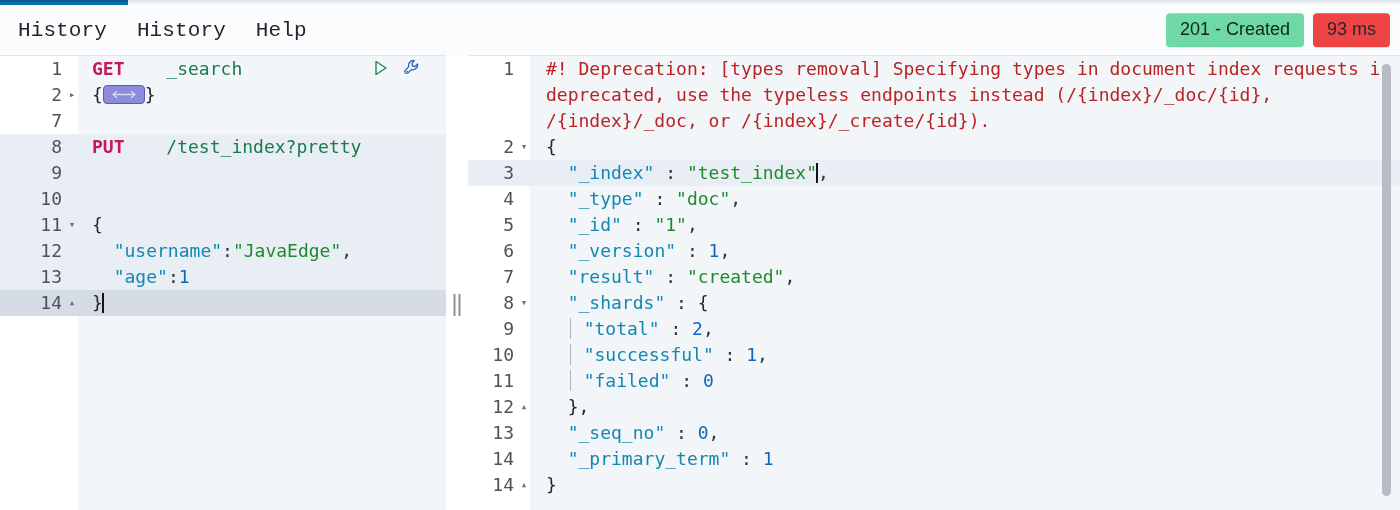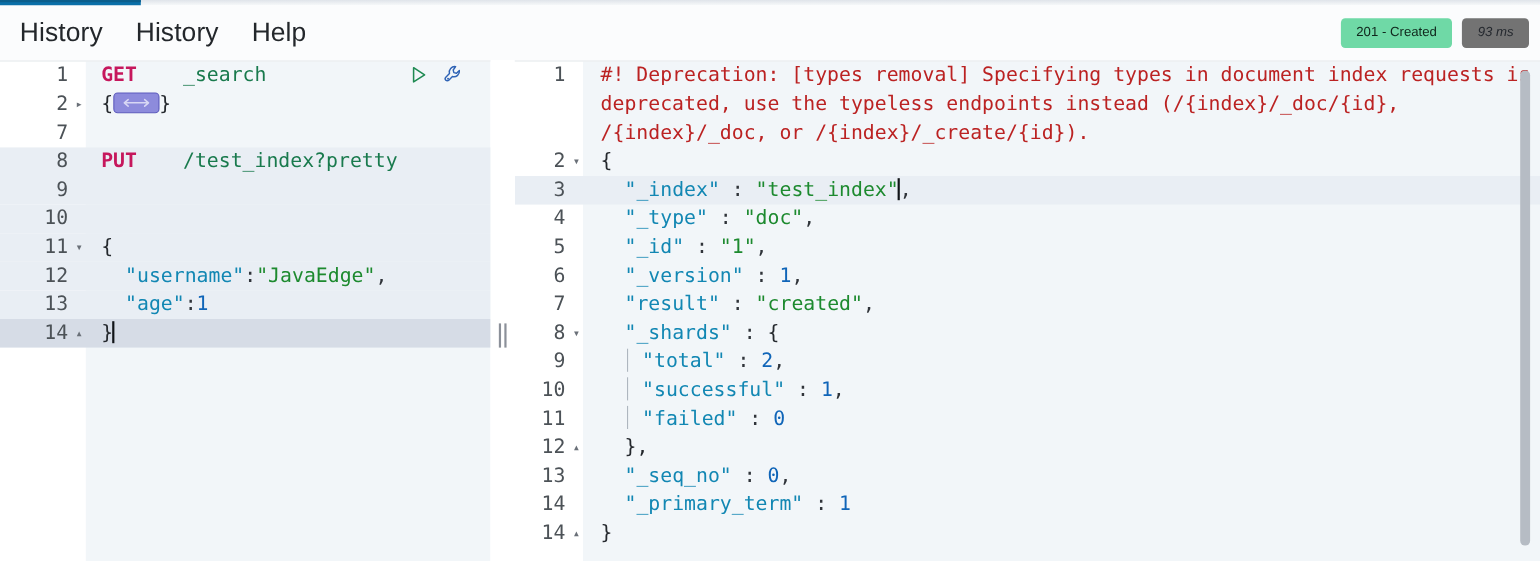--- a/index.html
+++ b/index.html
@@ -49,52 +49,52 @@
     align-items: center;
     box-sizing: border-box;
     padding: 0 14px;
   }
   .menu-items {
     display: flex;
     align-items: center;
     gap: 22px;
   }
   .menu-item {
-    font-size: 24px;
+    font-size: 21px;
     color: #23272b;
     letter-spacing: 0.1px;
     padding: 3px 4px;
     cursor: pointer;
     white-space: nowrap;
+    font-family: Liberation Mono, monospace;
   }
 
   .status-group {
     position: absolute;
     right: 10px;
     top: 50%;
     transform: translateY(-50%);
     display: flex;
     align-items: center;
     gap: 9px;
   }
   .badge {
-    font-size: 12px;
+    font-size: 18px;
     padding: 6px 14px 7px 14px;
     border-radius: 4px;
     white-space: nowrap;
     line-height: 1.15;
   }
   .badge-status {
     background: #6fd9a6;
     color: #10261c;
   }
   .badge-time {
-    background: #737373;
+    background: #ef4444;
     color: #24282e;
-    font-style: italic;
   }
 
   
   .main {
     position: relative;
     width: 1400px;
     height: 455px;
     display: flex;
     background: #ffffff;
   }

